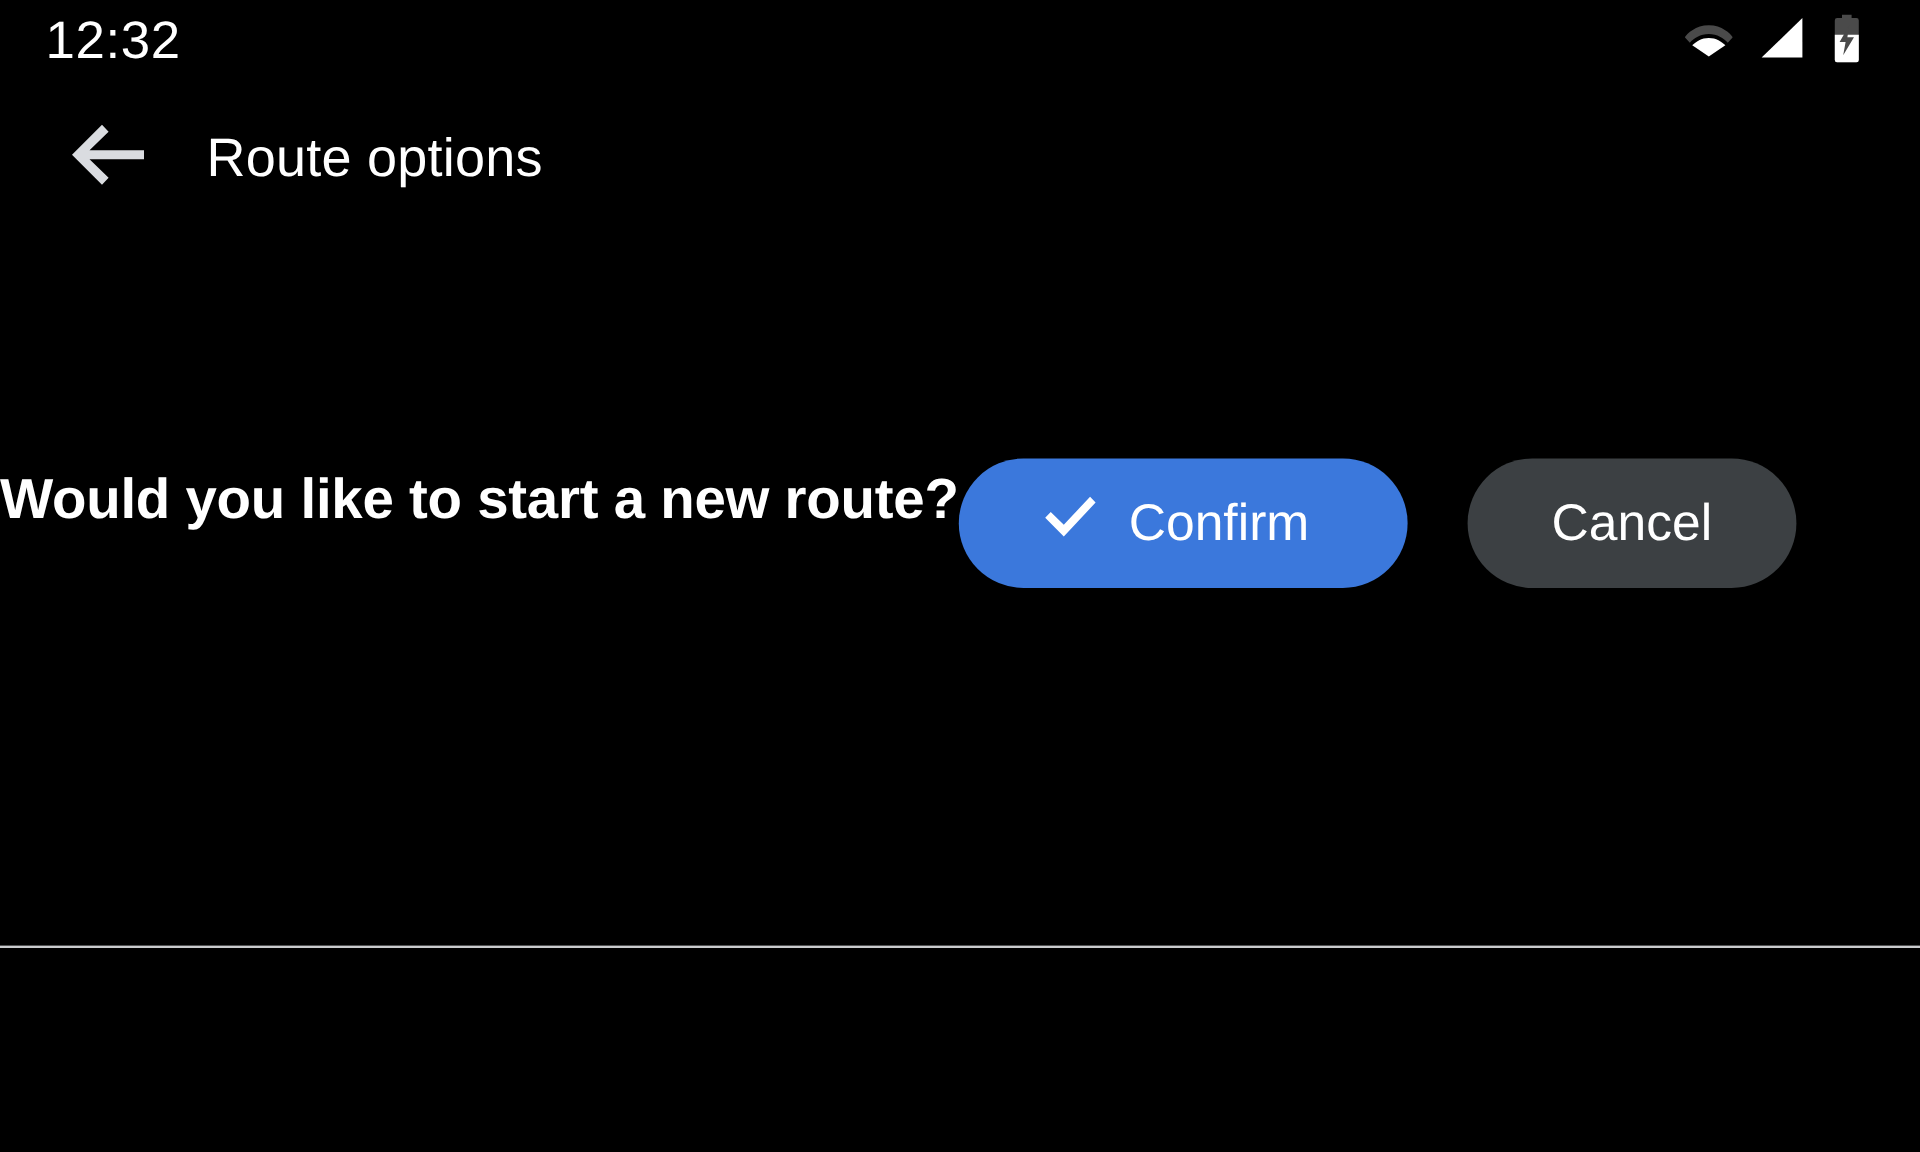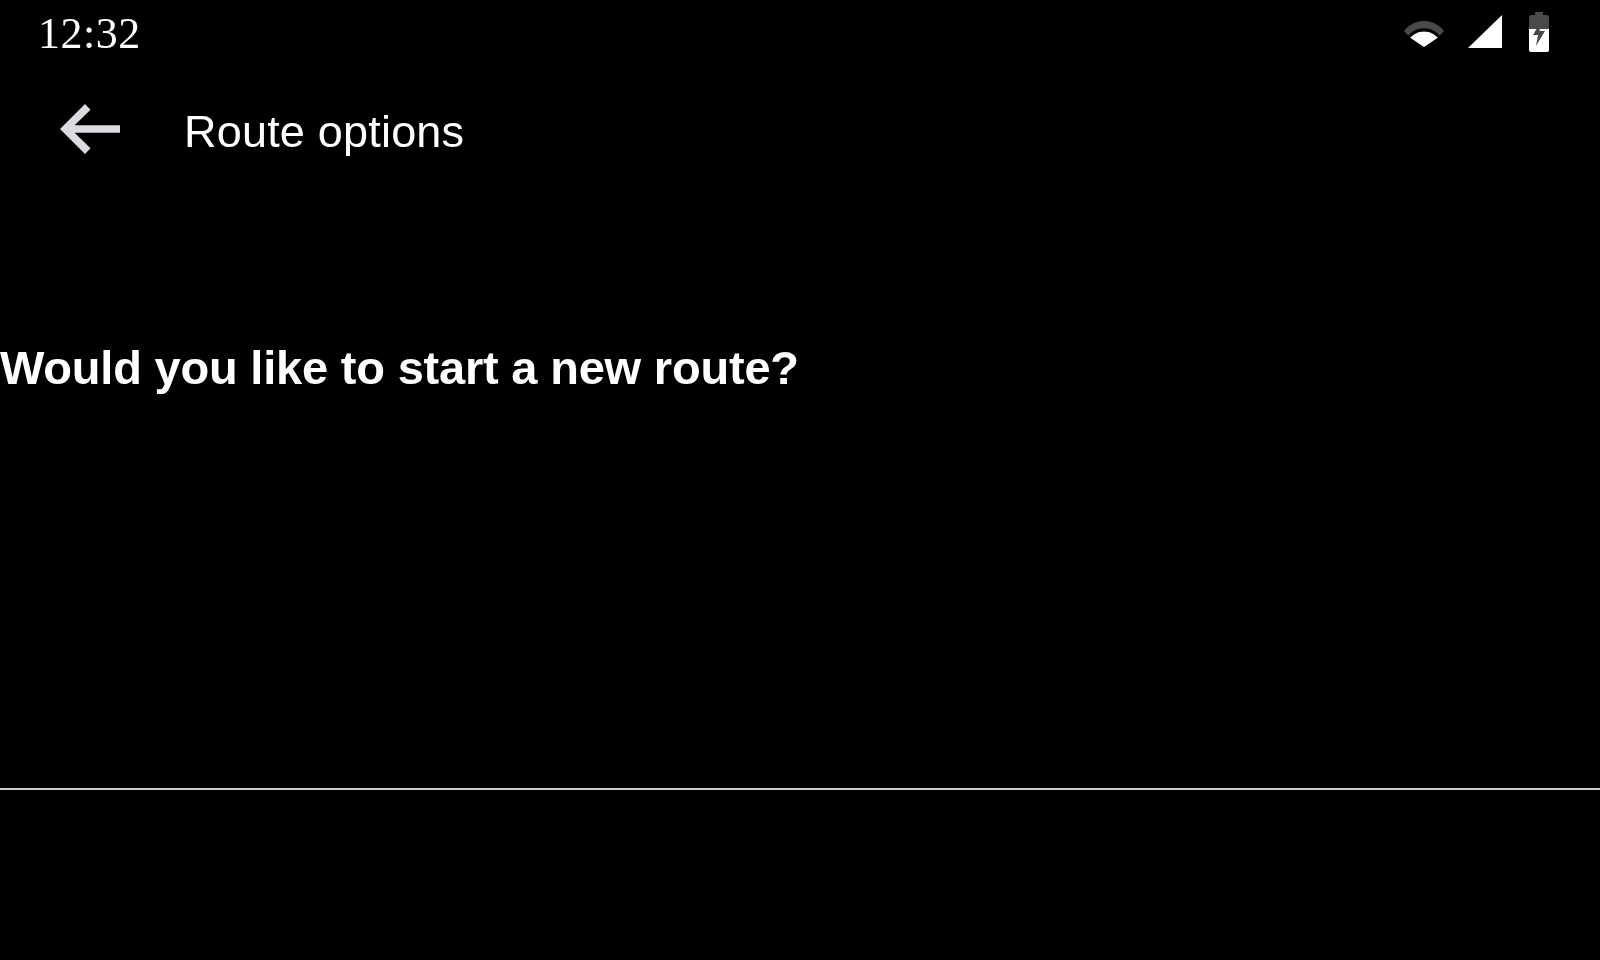--- a/index.html
+++ b/index.html
@@ -11,38 +11,38 @@
   }
   #screen {
     position: relative;
     width: 1600px; height: 960px;
     background: #000;
   }
 
   
   #status-bar {
     position: absolute; top: 0; left: 0;
-    width: 1600px; height: 68px; font-family: Liberation Serif, serif;
+    width: 1600px; height: 68px;
   }
   #status-clock {
     position: absolute; left: 38px; top: 6px;
     font-size: 44px; color: #ffffff;
     letter-spacing: 0.5px;
     line-height: 56px;
   }
   #status-icons {
     position: absolute; right: 48px; top: 12px;
     display: flex; align-items: center; gap: 22px; height: 44px;
   }
 
   
   #app-header {
     position: absolute; top: 86px; left: 0;
     width: 1600px; height: 90px;
-    display: flex; align-items: center; gap: 12px;
+    display: flex; align-items: center;
   }
   #back-button {
     width: 96px; height: 90px;
     display: flex; align-items: center; justify-content: center;
     margin-left: 42px;
   }
   #header-title {
     font-size: 45px; color: #ffffff;
     margin-left: 34px; line-height: 1;
     letter-spacing: 0.2px;
@@ -140,20 +140,34 @@
           <path d="M2 26 L27 1 L32.5 6.8 L16.6 22.2 L62 22.2 L62 29.8 L16.6 29.8 L32.5 45.2 L27 51 Z" fill="#dadce0"></path>
         </svg>
       </span>
     </div>
     <div id="header-title">Route options</div>
   </div>
 
   <div id="dialog">
     <div id="dialog-message">Would you like to start a new route?</div>
 
+    <div id="dialog-actions">
+      <button class="action-btn" id="confirm-button">
+        <span class="check-icon">
+          <svg width="46" height="38" viewBox="0 0 46 38">
+            <path d="M2 19.5 L6.6 14.6 L17.5 25.2 L39.4 2 L44 6.8 L17.5 35 Z" fill="#ffffff"></path>
+          </svg>
+        </span>
+        <span>Confirm</span>
+      </button>
+
+      <button class="action-btn" id="cancel-button">
+        <span>Cancel</span>
+      </button>
+    </div>
   </div>
 
   <div id="bottom-divider"></div>
 
   <div id="bottom-bar">
 
     
 
     
 

